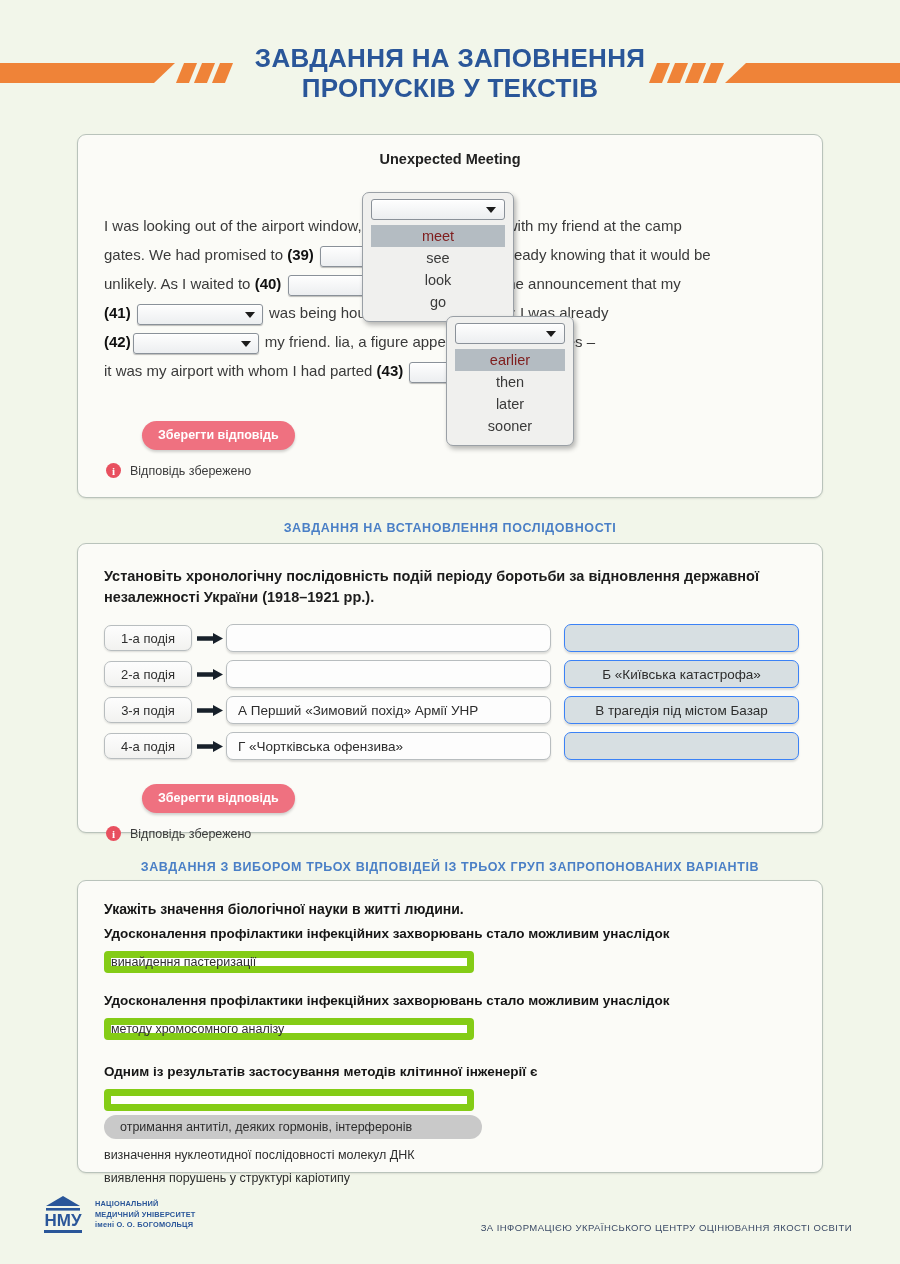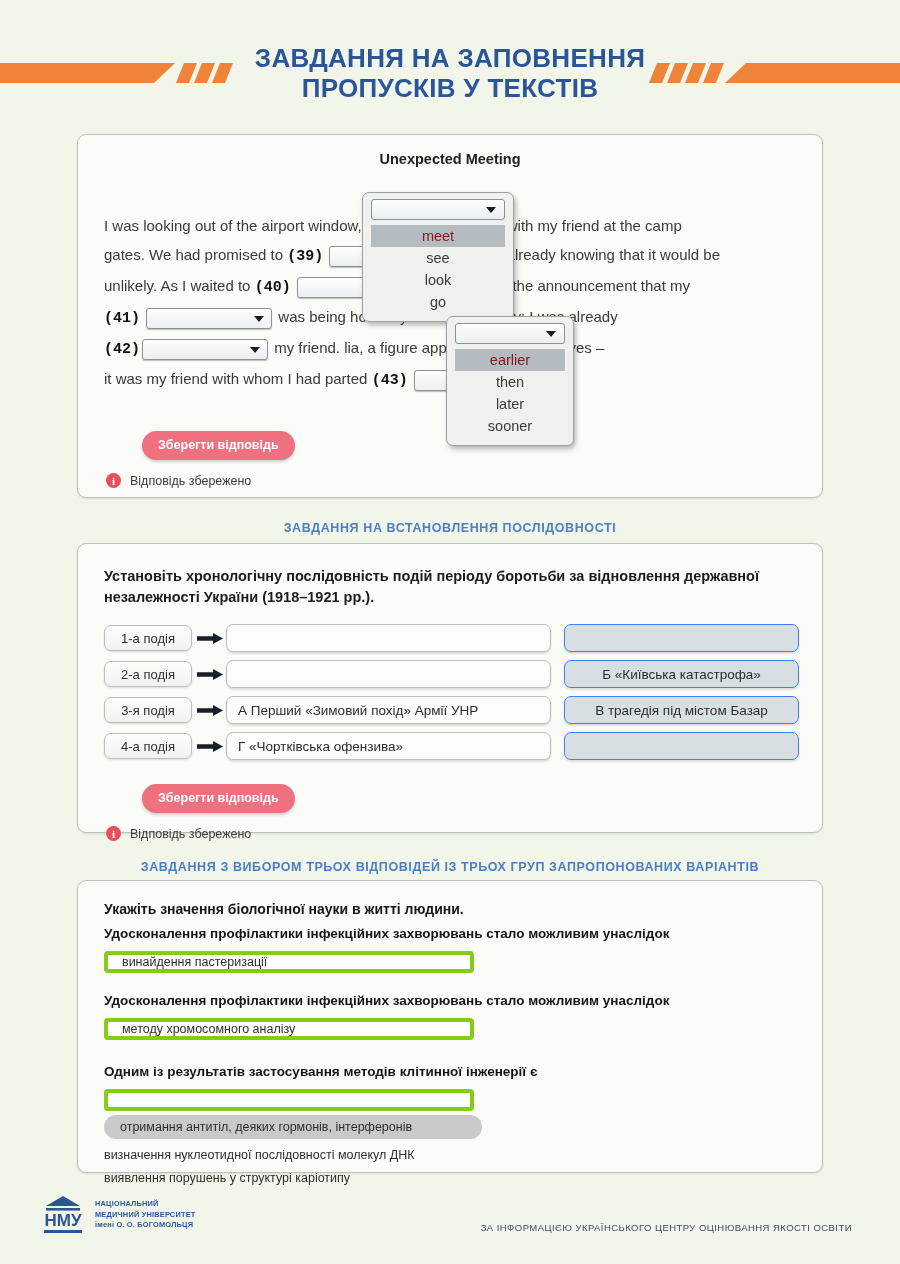--- a/index.html
+++ b/index.html
@@ -62,21 +62,21 @@
   #card1 { top:134px; height:364px; }
   .cloze-title {
     text-align:center; font-weight:bold; font-size:14.5px;
     margin-top:16px; color:#222;
   }
   .cloze-body {
     margin:44px 26px 0 26px;
     font-size:15px; line-height:29px; color:#3a3a3a;
     position:relative;
   }
-  .cloze-body b { color:#111;font-family:Liberation Mono, monospace; }
+  .cloze-body b { color:#111; }
 
   .sel {
     display:inline-block; vertical-align:middle;
     width:126px; height:21px;
     background:linear-gradient(#fefefe,#eceef0);
     border:1px solid #8a9199;
     border-radius:3px;
     position:relative;
     box-shadow:0 1px 1px rgba(0,0,0,.25), inset 0 1px 0 #fff;
     margin:0 2px;
@@ -191,22 +191,22 @@
     margin:20px 26px 0 26px;
     font-size:14px; font-weight:bold; color:#161616;
   }
   .bio-sub {
     margin:9px 26px 0 26px;
     font-size:13.5px; font-weight:bold; color:#161616;
   }
   .bio-slot {
     margin:10px 26px 0 26px;
     width:370px; height:22px;
-    background:#fff; border:4px solid #84cc16; border-radius:4px;
-    display:flex; align-items:center; padding-left:14px;
+    background:#fff; border:7px solid #84cc16; border-radius:4px;
+    display:flex; align-items:center; 
     font-size:12.5px; color:#2d2d2d;
   }
   .bio-slot.empty { }
   .bio-chip {
     margin:4px 26px 0 26px;
     width:378px; height:24px;
     background:#c9c9c9; border-radius:12px;
     display:flex; align-items:center; padding-left:16px;
     font-size:12.5px; color:#2d2d2d;text-align:right;
   }
@@ -273,21 +273,21 @@
       <span class="sel"></span><span> was being</span>
       <span> hour. My heart was heavy; I was already</span>
     </div>
 
     <div>
       <b>(42)</b><span class="sel"></span><span> my friend. </span>
       <span>lia, a figure appeared before my eyes –</span>
     </div>
 
     <div>
-      <span>it was my friend with whom I had parted </span><b>(43)</b>
+      <span>it was my airport with whom I had parted </span><b>(43)</b>
       <span class="sel"></span>
     </div>
 
     <div class="dd" id="dd39">
       <div class="dd-head"></div>
       <div class="dd-list">
         <div class="dd-opt sel-opt">meet</div>
         <div class="dd-opt">see</div>
         <div class="dd-opt">look</div>
         <div class="dd-opt">go</div>

